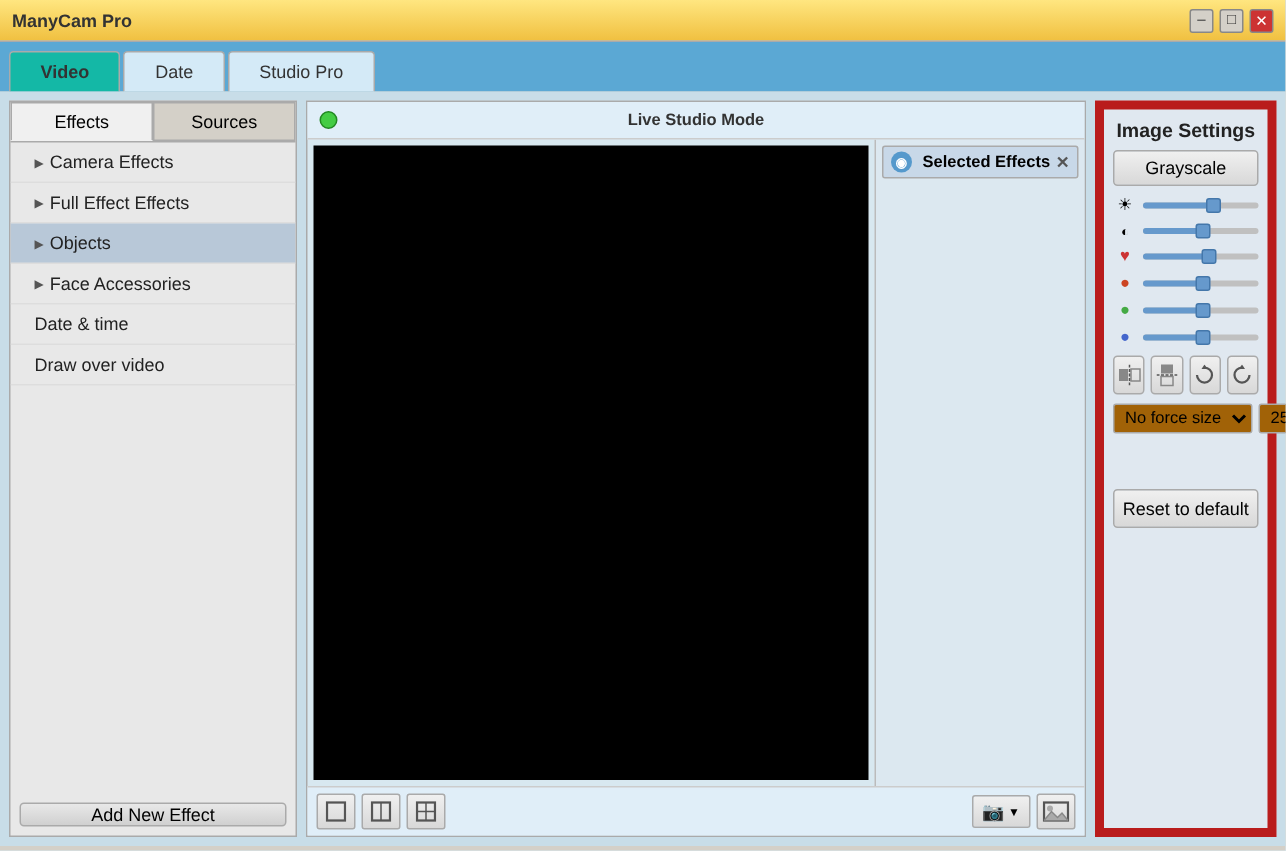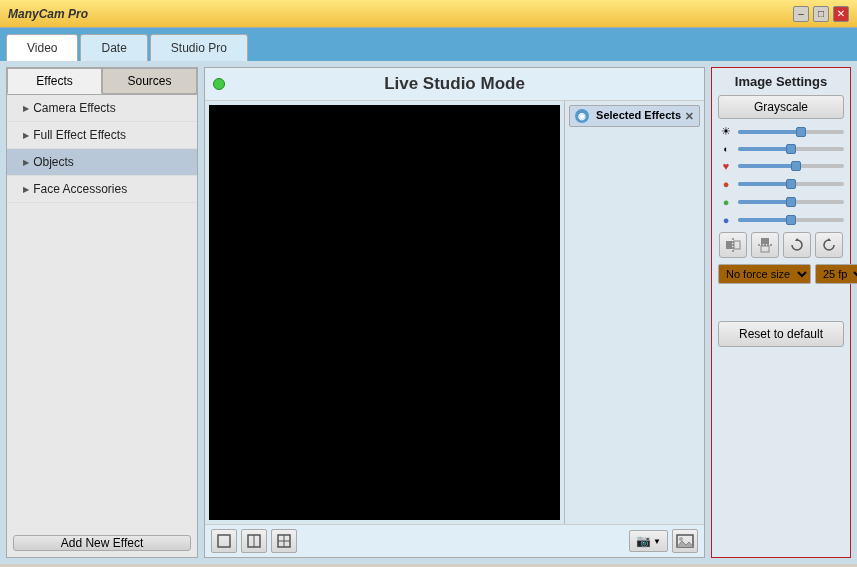--- a/index.html
+++ b/index.html
@@ -19,21 +19,20 @@
       display: flex;
       align-items: center;
       justify-content: space-between;
       padding: 0 8px;
       border-bottom: 1px solid #aaa;
     }
     .titlebar-title {
       font-size: 12px;
       font-weight: bold;
       color: #333;
-      font-style: italic;
     }
     .titlebar-controls {
       display: flex;
       gap: 4px;
     }
     .titlebar-btn {
       width: 16px;
       height: 16px;
       border: 1px solid #888;
       border-radius: 2px;
@@ -58,22 +57,22 @@
       padding: 6px 20px;
       background: #d4eaf7;
       border: 1px solid #aaa;
       border-bottom: none;
       cursor: pointer;
       border-radius: 3px 3px 0 0;
       font-size: 12px;
       color: #333;
     }
     .main-tab.active {
-      background: #ffffff;
-      font-weight: normal;
+      background: #14b8a6;
+      font-weight: bold;
     }
 
     
     .content {
       display: flex;
       height: calc(567px - 28px - 36px);
       background: #c8dde8;
       padding: 6px;
       gap: 6px;
     }
@@ -158,21 +157,21 @@
     .live-indicator {
       width: 12px;
       height: 12px;
       border-radius: 50%;
       background: #44cc44;
       position: absolute;
       left: 8px;
       border: 1px solid #228822;
     }
     .live-studio-title {
-      font-size: 17px;
+      font-size: 11px;
       font-weight: bold;
       color: #333;
     }
 
     .center-main {
       display: flex;
       flex: 1;
       gap: 0;
     }
 
@@ -256,23 +255,23 @@
       border: 1px solid #aaa;
       border-radius: 2px;
       cursor: pointer;
       display: flex;
       align-items: center;
       justify-content: center;
     }
 
     
     .right-panel {
-      width: 140px;
+      width: 121px;
       background: #e0e8f0;
-      border: 1px solid #b91c1c;
+      border: 6px solid #b91c1c;
       padding: 6px;
       display: flex;
       flex-direction: column;
       gap: 6px;
     }
     .right-panel-title {
       text-align: center;
       font-weight: bold;
       font-size: 13px;
       color: #222;
@@ -409,20 +408,26 @@
         <span class="arrow">▶</span>
         <span>Full Effect Effects</span>
       </div>
       <div class="sidebar-item active">
         <span class="arrow">▶</span>
         <span>Objects</span>
       </div>
       <div class="sidebar-item">
         <span class="arrow">▶</span>
         <span>Face Accessories</span>
+      </div>
+      <div class="sidebar-item">
+        <span>Date &amp; time</span>
+      </div>
+      <div class="sidebar-item">
+        <span>Draw over video</span>
       </div>
     </div>
     <div class="add-effect-btn">Add New Effect</div>
   </div>
 
   <div class="center-panel">
     <div class="live-studio-header">
       <div class="live-indicator"></div>
       <span class="live-studio-title">Live Studio Mode</span>
     </div>

